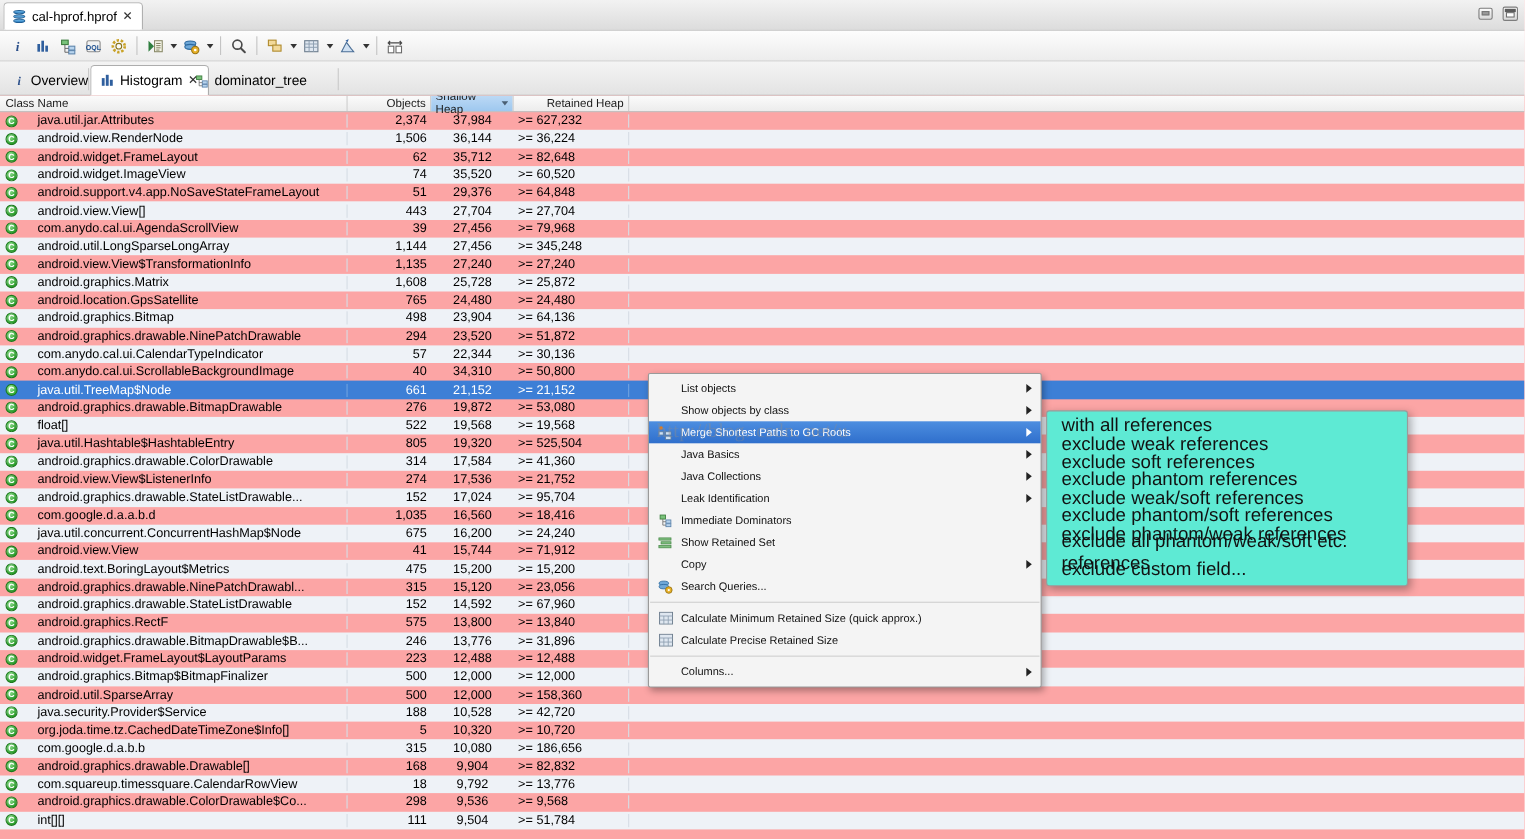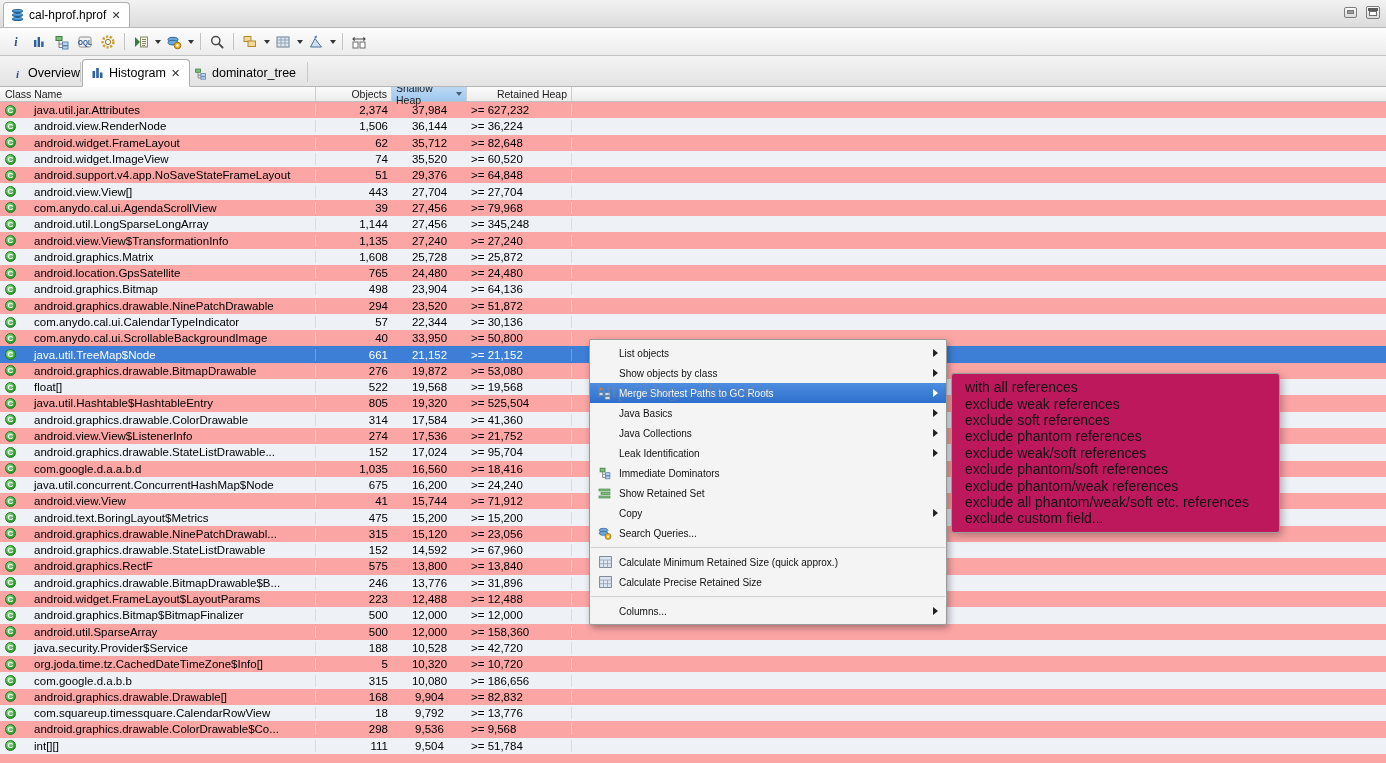--- a/index.html
+++ b/index.html
@@ -126,23 +126,23 @@
   .mi .mi-ico{width:16px;height:14px;flex:0 0 16px;display:flex;align-items:center;justify-content:center;}
   .mi .mi-lbl{flex:1;}
   .mi .mi-sub{position:absolute;right:8px;top:50%;transform:translateY(-50%);
     border-top:4px solid transparent;border-bottom:4px solid transparent;border-left:5px solid #222;}
   .mi.hl .mi-sub{border-left-color:#fff;}
   .msep{height:1px;background:#cfcfcf;margin:4px 1px;}
 
   
   .submenu{
     position:absolute;left:951px;top:373px;width:327px;
-    background:#be185d;border:1px solid #9a9a9a;border-radius:3px;
+    background:#5eead4;border:1px solid #9a9a9a;border-radius:3px;
     box-shadow:2px 3px 8px rgba(0,0,0,.3);
-    padding:5px 0;font-size:14px;z-index:50;
+    padding:5px 0;font-size:17px;z-index:50;
   }
   .smi{height:16.4px;display:flex;align-items:center;padding:0 10px 0 13px;cursor:pointer;color:#111;}
 
   
   .watermark{
     position:absolute;left:597px;top:381px;font-size:18px;color:rgba(140,140,140,.42);
     font-family:"Liberation Serif",serif;letter-spacing:.5px;z-index:45;pointer-events:none;
     white-space:nowrap;
   }
 </style>
@@ -267,21 +267,21 @@
     <div class="vt-sep" style="left:80px;"></div>
     <div class="vt active" style="left:82px;">
       <svg width="12" height="12" viewBox="0 0 12 12">
           <rect x="0.5" y="4" width="2.6" height="7" fill="#2f5f9e"></rect>
           <rect x="4.2" y="1" width="2.6" height="10" fill="#2f5f9e"></rect>
           <rect x="7.9" y="5.5" width="2.6" height="5.5" fill="#2f5f9e"></rect>
         </svg>
       <span>Histogram</span>
       <span class="tabclose">✕</span>
     </div>
-    <div class="vt" style="left:185px;">
+    <div class="vt" style="left:168px;">
       <svg width="13" height="13" viewBox="0 0 16 16">
           <rect x="2" y="2.5" width="6" height="4" fill="#79c27a" stroke="#3f7f40"></rect>
           <rect x="8.5" y="8" width="5.5" height="3.5" fill="#b8d4ee" stroke="#5f86ad"></rect>
           <rect x="8.5" y="12" width="5.5" height="3" fill="#b8d4ee" stroke="#5f86ad"></rect>
           <path d="M5 6.5 V10 H8.5 M5 10 V13.5 H8.5" fill="none" stroke="#6a6a6a" stroke-width="0.9"></path>
         </svg>
       <span>dominator_tree</span>
     </div>
     <div class="vt-sep" style="left:307px;"></div>
   </div>
@@ -437,21 +437,21 @@
           <div class="cell c-sh">22,344</div>
           <div class="cell c-ret">&gt;= 30,136</div>
           <div class="cell c-fill"></div>
         </div>
         <div class="row">
           <div class="cell c-name">
             <span class="cls-icon"></span>
             <span>com.anydo.cal.ui.ScrollableBackgroundImage</span>
           </div>
           <div class="cell c-obj">40</div>
-          <div class="cell c-sh">33,950</div>
+          <div class="cell c-sh">34,310</div>
           <div class="cell c-ret">&gt;= 50,800</div>
           <div class="cell c-fill"></div>
         </div>
         <div class="row alt sel">
           <div class="cell c-name">
             <span class="cls-icon"></span>
             <span>java.util.TreeMap$Node</span>
           </div>
           <div class="cell c-obj">661</div>
           <div class="cell c-sh">21,152</div>

